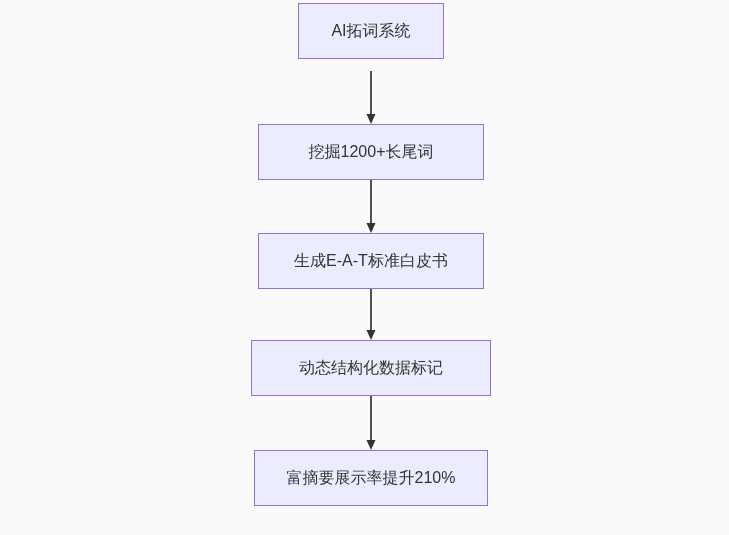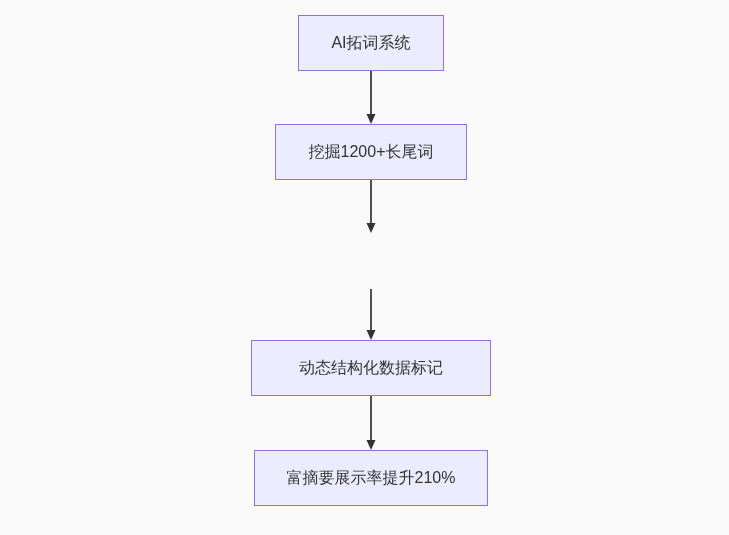--- a/index.html
+++ b/index.html
@@ -26,22 +26,22 @@
     background: #ECECFF;
     border: 1px solid #9370DB;
     box-sizing: border-box;
     display: flex;
     align-items: center;
     justify-content: center;
     color: #333333;
     font-size: 16px;
     white-space: nowrap;
   }
-  .node-1 { top: 15px;  width: 146px; }
-  .node-2 { top: 124px; width: 192px; }
+  .node-1 { top: 3px;  width: 146px; }
+  .node-2 { top: 124px; width: 226px; }
   .node-3 { top: 233px; width: 226px; }
   .node-4 { top: 340px; width: 240px; }
   .node-5 { top: 450px; width: 234px; text-align: center; }
 
   .arrow {
     position: absolute;
     left: 365px; 
     display: block;
   }
   .arrow-1 { top: 71px;  }
@@ -65,20 +65,23 @@
 
   <div class="node node-2">
     <span>挖掘1200+长尾词</span>
   </div>
 
   <svg class="arrow arrow-2" width="12" height="53">
     <line x1="6" y1="0" x2="6" y2="45" stroke="#333333" stroke-width="1.7"></line>
     <polygon points="6,53 1.5,43 10.5,43" fill="#333333"></polygon>
   </svg>
 
+  <div class="node node-3">
+    <span>生成E-A-T标准白皮书</span>
+  </div>
 
   <svg class="arrow arrow-3" width="12" height="51">
     <line x1="6" y1="0" x2="6" y2="43" stroke="#333333" stroke-width="1.7"></line>
     <polygon points="6,51 1.5,41 10.5,41" fill="#333333"></polygon>
   </svg>
 
   <div class="node node-4">
     <span>动态结构化数据标记</span>
   </div>
 

